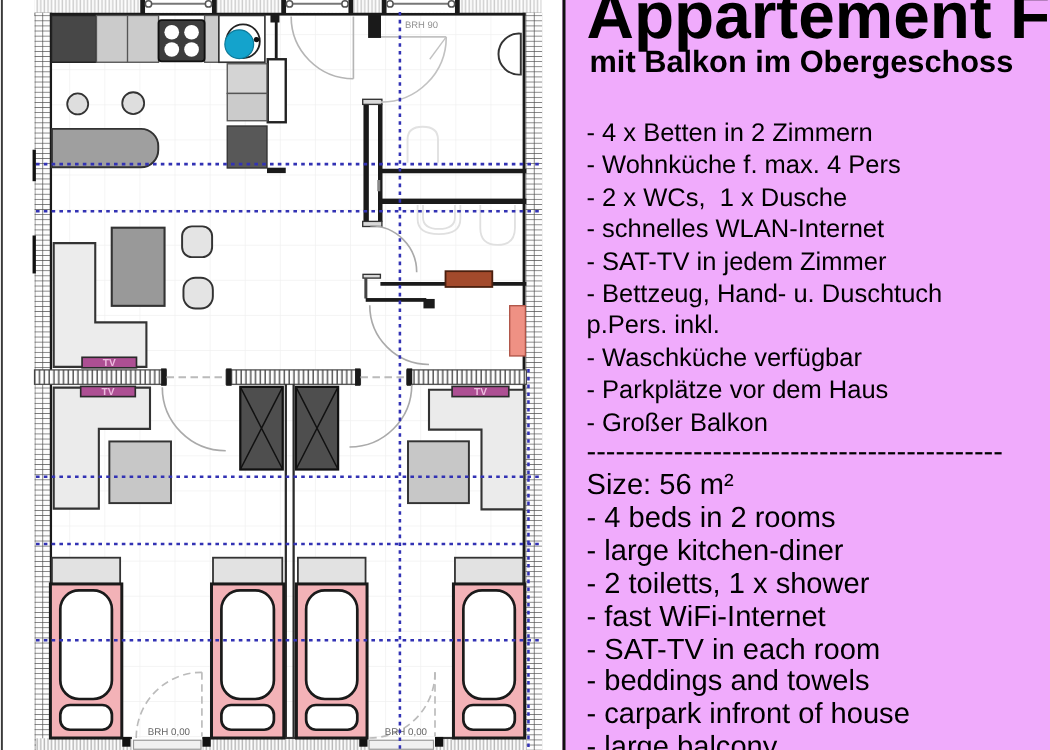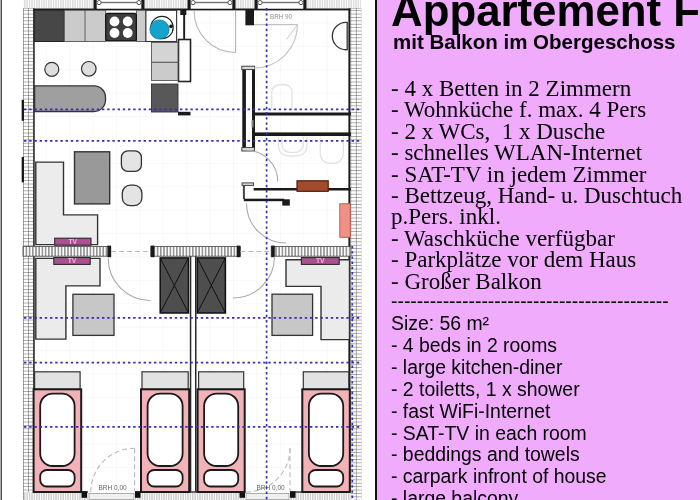--- a/index.html
+++ b/index.html
@@ -342,19 +342,19 @@
 </g>
 </svg>
 
 <div style="position:absolute;left:375px;top:0;width:2px;height:500px;background:#111;"></div>
 
 <div class="t b" style="left:391px;top:-10.8px;font-size:43.8px;line-height:1;letter-spacing:0px;">Appartement F</div>
 
 <div class="t b" style="left:393px;top:31.5px;font-size:20.5px;line-height:1;">mit Balkon im Obergeschoss</div>
 
 
-<div class="t" id="deList" style="left:391px;top:78px;font-size:23px;line-height:21.4px;font-family:Liberation Serif, serif;">- 4 x Betten in 2 Zimmern<br>- Wohnküche f. max. 4 Pers<br>- 2 x WCs,&nbsp; 1 x Dusche<br>- schnelles WLAN-Internet<br>- SAT-TV in jedem Zimmer<br>- Bettzeug, Hand- u. Duschtuch<br>p.Pers. inkl.<br>- Waschküche verfügbar<br>- Parkplätze vor dem Haus<br>- Großer Balkon</div>
+<div class="t" id="deList" style="left:391px;top:78px;font-size:17px;line-height:21.4px;">- 4 x Betten in 2 Zimmern<br>- Wohnküche f. max. 4 Pers<br>- 2 x WCs,&nbsp; 1 x Dusche<br>- schnelles WLAN-Internet<br>- SAT-TV in jedem Zimmer<br>- Bettzeug, Hand- u. Duschtuch<br>p.Pers. inkl.<br>- Waschküche verfügbar<br>- Parkplätze vor dem Haus<br>- Großer Balkon</div>
 
 <div class="t" style="left:391px;top:292px;font-size:19.4px;line-height:1;">-------------------------------------------</div>
 
 <div class="t" id="enList" style="left:391px;top:313px;font-size:19.4px;line-height:21.9px;">Size: 56 m²<br>- 4 beds in 2 rooms<br>- large kitchen-diner<br>- 2 toiletts, 1 x shower<br>- fast WiFi-Internet<br>- SAT-TV in each room<br>- beddings and towels<br>- carpark infront of house<br>- large balcony</div>
 
 </div>
 
 </body></html>

